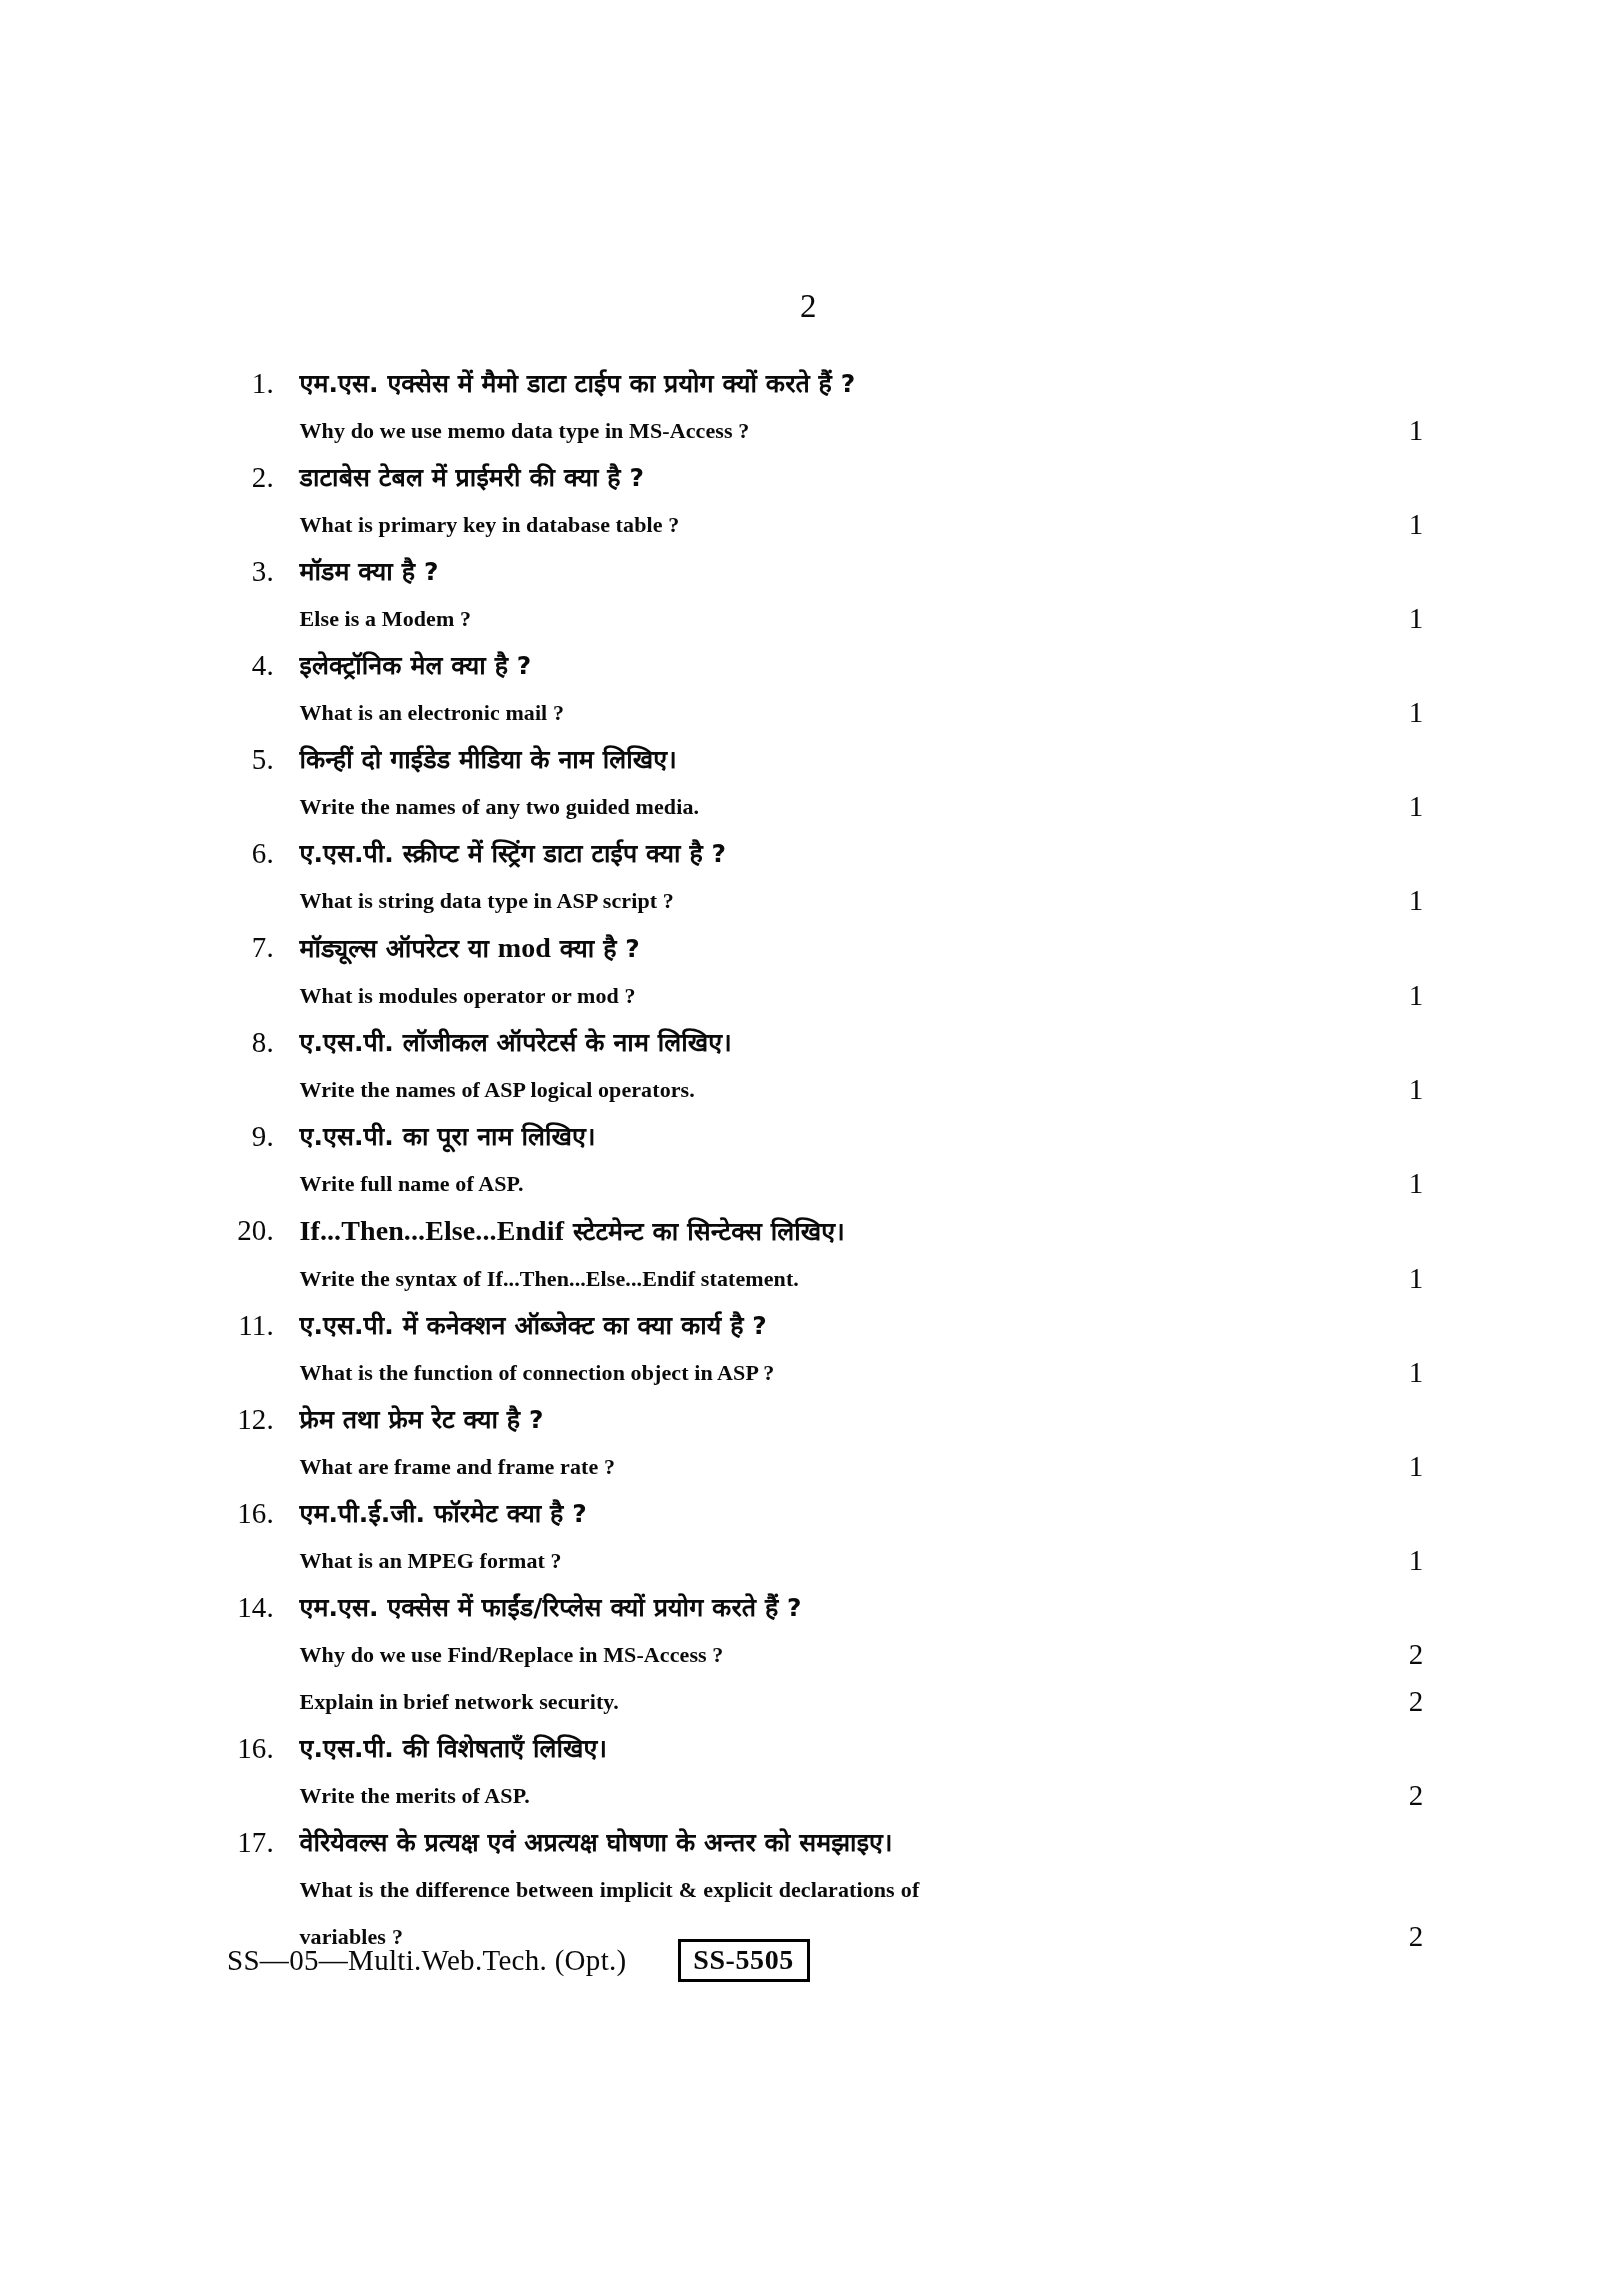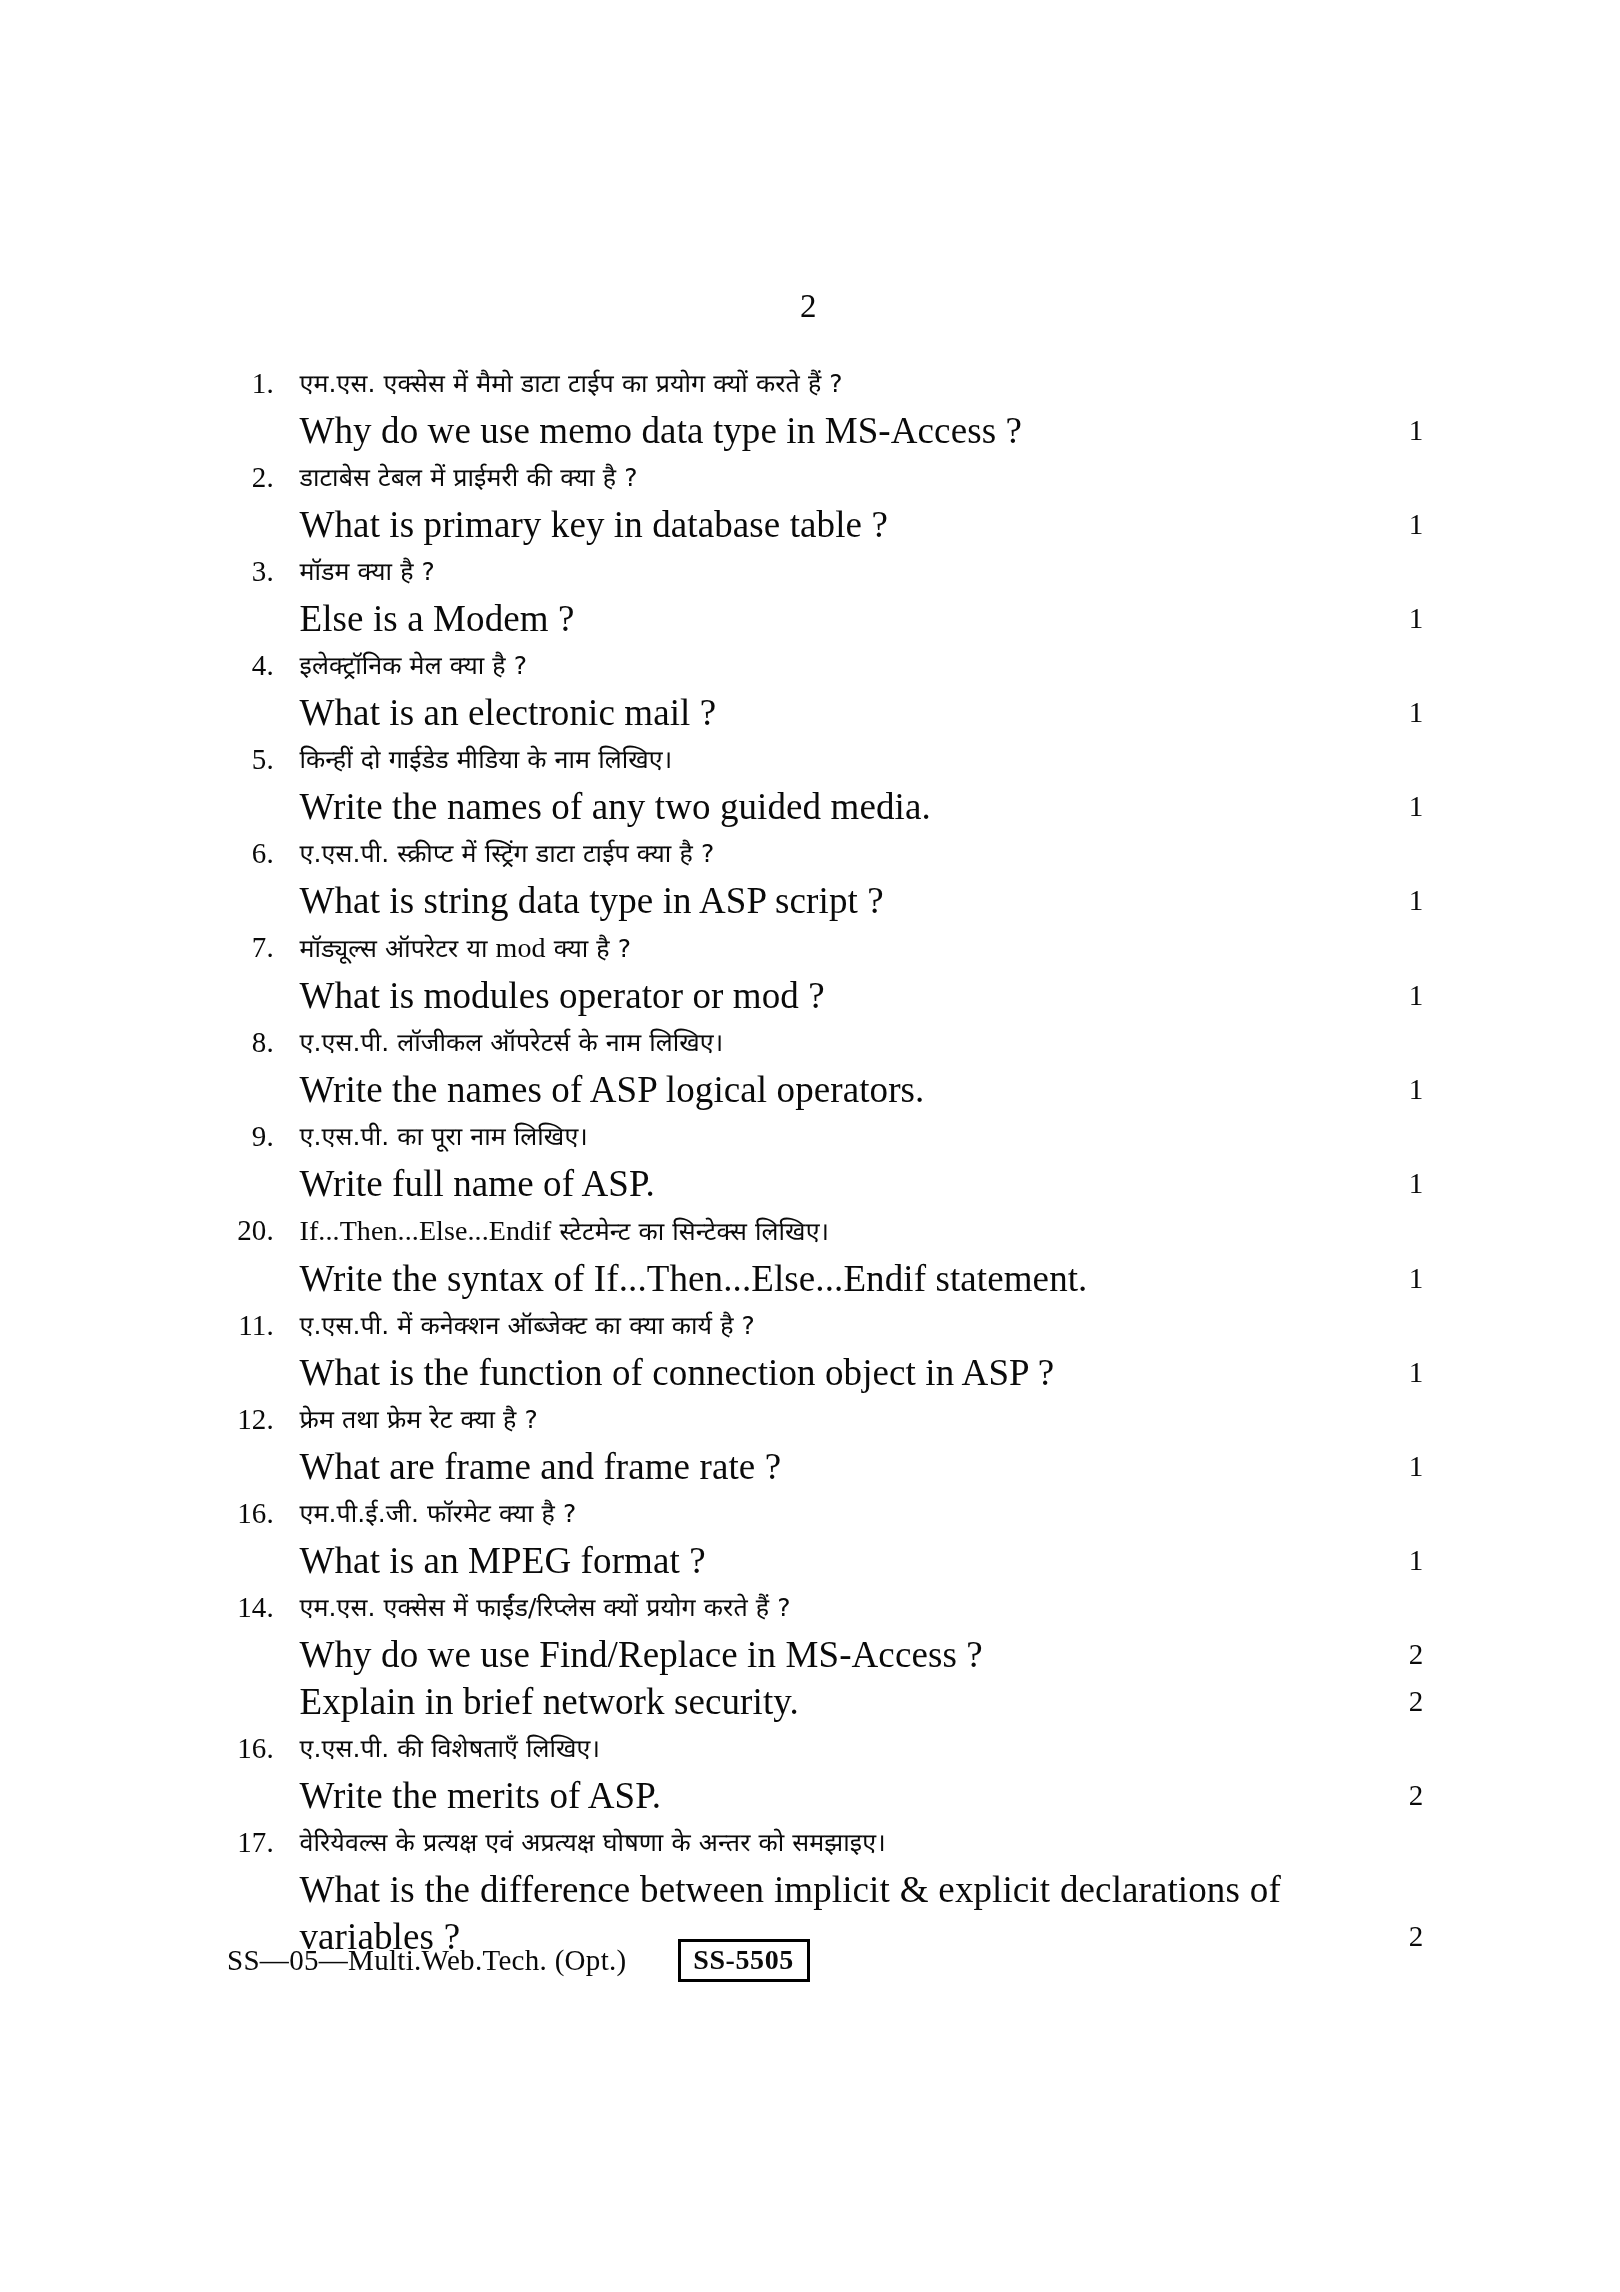--- a/index.html
+++ b/index.html
@@ -62,20 +62,21 @@
     font-size: 29px;
     line-height: 47px;
     padding-right: 0;
     letter-spacing: 0.2px;
   }
 
   .q-body {
     flex: 1 1 auto;
     padding-left: 25.5px;
     min-width: 0;
+    font-weight: bold;
   }
 
   .q-marks {
     position: absolute;
     right: -17.6px;
     width: 39px;
     text-align: center;
     font-size: 29px;
     line-height: 47px;
   }
@@ -88,21 +89,21 @@
     letter-spacing: 0.1px;
     white-space: nowrap;
   }
   .line-hi .lat {
     font-family: "Liberation Serif", "DejaVu Serif", serif;
     font-size: 28px;
   }
 
   
   .line-en {
-    font-size: 37px;
+    font-size: 22px;
     line-height: 47px;
     letter-spacing: 0.1px;
     white-space: nowrap;
   }
 
   
   .line-en.wrap {
     white-space: normal;
     text-align: justify;
     text-align-last: left;

